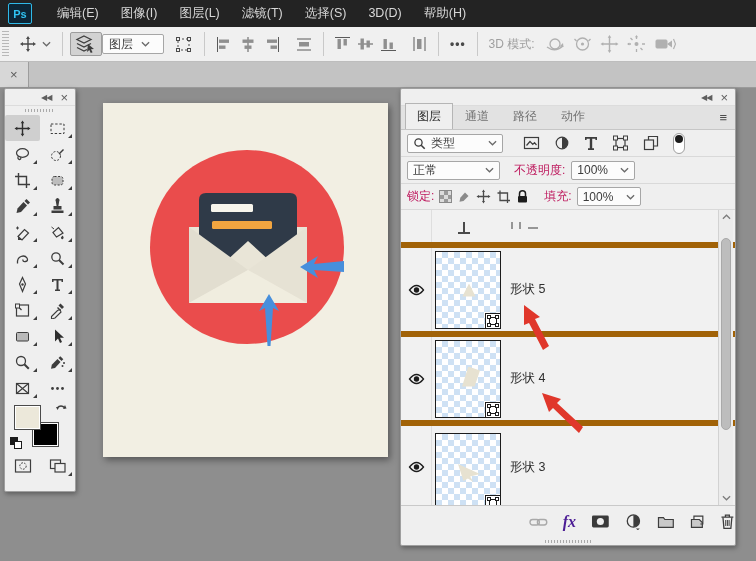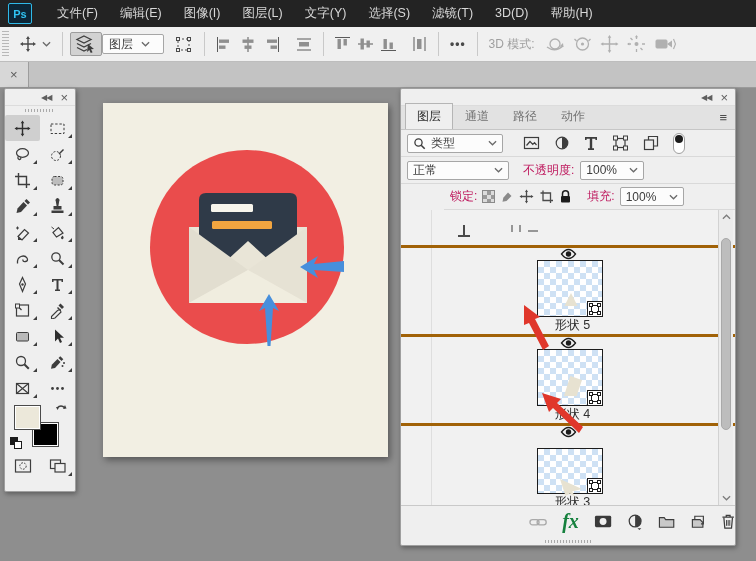--- a/index.html
+++ b/index.html
@@ -57,56 +57,54 @@
 
   
   .layers{left:400px;top:0;width:336px;height:458px;display:flex;flex-direction:column;}
   .p-tabs{height:24px;display:flex;align-items:flex-end;background:#e2e2e2;border-bottom:1px solid #c6c6c6;padding-left:4px;}
   .p-tab{padding:4px 11px;font-size:12px;color:#737373;border:1px solid transparent;border-bottom:none;}
   .p-tab.active{background:#efefef;border-color:#b5b5b5;color:#2e2e2e;}
   .p-tabs .hamb{margin-left:auto;margin-right:8px;margin-bottom:4px;color:#4c4c4c;font-size:13px;}
   .p-row{display:flex;align-items:center;border-bottom:1px solid #d9d9d9;padding:0 6px;gap:6px;}
   .p-filter{height:27px;}
   .p-blend{height:27px;}
-  .p-lock{height:26px;gap:5px;margin-left:43px;}
+  .p-lock{height:26px;gap:5px;}
   .pdrop{display:flex;align-items:center;background:#fcfcfc;border:1px solid #a6a6a6;border-radius:2px;height:19px;padding:0 5px;gap:5px;}
   .lbl{color:#be185d;}
   .p-list{flex:1;position:relative;background:#f1f1f1;overflow:hidden;}
   .p-list::before{content:"";position:absolute;left:30px;top:0;bottom:0;width:1px;background:#dedede;}
-  .lrow{position:relative;display:flex;align-items:center;border-bottom:3px solid #a16207;flex-direction:column;}
+  .lrow{position:relative;display:flex;align-items:center;border-bottom:6px solid #a16207;}
   .lrow.partial{height:38px;}
   .lrow.r1,.lrow.r2{height:89px;}
   .lrow.r3{height:88px;}
   .eyecol{width:30px;display:flex;align-items:center;justify-content:center;}
   .thumb{position:relative;width:66px;height:78px;margin-left:4px;border:1px solid #1c1c1c;background-color:#fff;background-image:linear-gradient(45deg,#cee1f4 25%,transparent 25%,transparent 75%,#cee1f4 75%),linear-gradient(45deg,#cee1f4 25%,transparent 25%,transparent 75%,#cee1f4 75%);background-size:12px 12px;background-position:0 0,6px 6px;}
   .blob{position:absolute;background:#e7e2d1;}
   .badge{position:absolute;right:-1px;bottom:-1px;width:16px;height:16px;background:#fff;border:1px solid #1c1c1c;display:flex;align-items:center;justify-content:center;}
   .lname{margin-left:9px;font-size:12.5px;color:#2f2f2f;}
   .vscroll{position:absolute;right:2px;top:0;bottom:0;width:15px;background:#ececec;border-left:1px solid #d2d2d2;}
   .vthumb{position:absolute;left:2px;right:2px;top:28px;height:192px;background:#bdbdbd;border:1px solid #a9a9a9;border-radius:5px;}
   .vchev{position:absolute;left:3px;color:#7c7c7c;}
   .annot{position:absolute;left:0;top:0;pointer-events:none;}
   .p-bottom{height:32px;display:flex;align-items:center;gap:15px;border-top:1px solid #c9c9c9;padding-left:128px;}
-  .fx{font-style:italic;font-weight:bold;font-family:"Liberation Serif","DejaVu Serif",serif;font-size:20px;color:#15803d;}
+  .fx{font-style:italic;font-weight:bold;font-family:"Liberation Serif","DejaVu Serif",serif;font-size:16px;color:#4c1d95;}
   .p-grip{height:8px;display:flex;align-items:center;justify-content:center;}
   .p-grip i{width:46px;height:3px;background-image:repeating-linear-gradient(90deg,#aaa 0 1px,transparent 1px 3px);}
   .cutmark{position:absolute;background:#4a4a4a;}
 </style>
 </head>
 <body>
 
 <div class="menubar">
   <div class="ps-logo">Ps</div>
-  <span class="menu-item">文件(F)</span>
   <span class="menu-item">编辑(E)</span>
   <span class="menu-item">图像(I)</span>
   <span class="menu-item">图层(L)</span>
-  <span class="menu-item">文字(Y)</span>
+  <span class="menu-item">滤镜(T)</span>
   <span class="menu-item">选择(S)</span>
-  <span class="menu-item">滤镜(T)</span>
   <span class="menu-item">3D(D)</span>
   <span class="menu-item">帮助(H)</span>
 </div>
 
 <div class="optionsbar">
   <div class="obar-grip"></div>
   <div class="obtn">
     <svg width="18" height="18" viewBox="0 0 18 18">
         <path d="M9 3v12M3 9h12" stroke="#4a4a4a" stroke-width="1.4" fill="none"></path>
         <path d="M9 1l2 3H7zM9 17l2-3H7zM1 9l3-2v4zM17 9l-3-2v4z" fill="#4a4a4a"></path>
@@ -475,21 +473,21 @@
         <svg width="16" height="16" viewBox="0 0 16 16">
             <rect x="1.5" y="5" width="9" height="9.5" fill="none" stroke="#3d3d3d" stroke-width="1.2"></rect>
             <path d="M5.5 5V1.5h9V11h-4" fill="none" stroke="#3d3d3d" stroke-width="1.2"></path>
           </svg>
         <div style="width:12px;height:21px;background:#fff;border:1px solid #9e9e9e;border-radius:6px;position:relative;">
             <div style="position:absolute;left:1px;top:1px;width:8px;height:8px;border-radius:50%;background:#1c1c1c;"></div>
           </div>
       </div>
     </div>
     <div class="p-row p-blend">
-      <div class="pdrop" style="width:102px">
+      <div class="pdrop" style="width:93px">
         <span>正常</span>
         <svg class="chev" viewBox="0 0 10 6" style="margin-left:auto">
             <path d="M1 1l4 4 4-4" stroke="#6a6a6a" stroke-width="1.4" fill="none"></path>
           </svg>
       </div>
       <span class="lbl" style="margin-left:8px">不透明度:</span>
       <div class="pdrop" style="width:64px">
         <span>100%</span>
         <svg class="chev" viewBox="0 0 10 6" style="margin-left:auto">
             <path d="M1 1l4 4 4-4" stroke="#6a6a6a" stroke-width="1.4" fill="none"></path>

